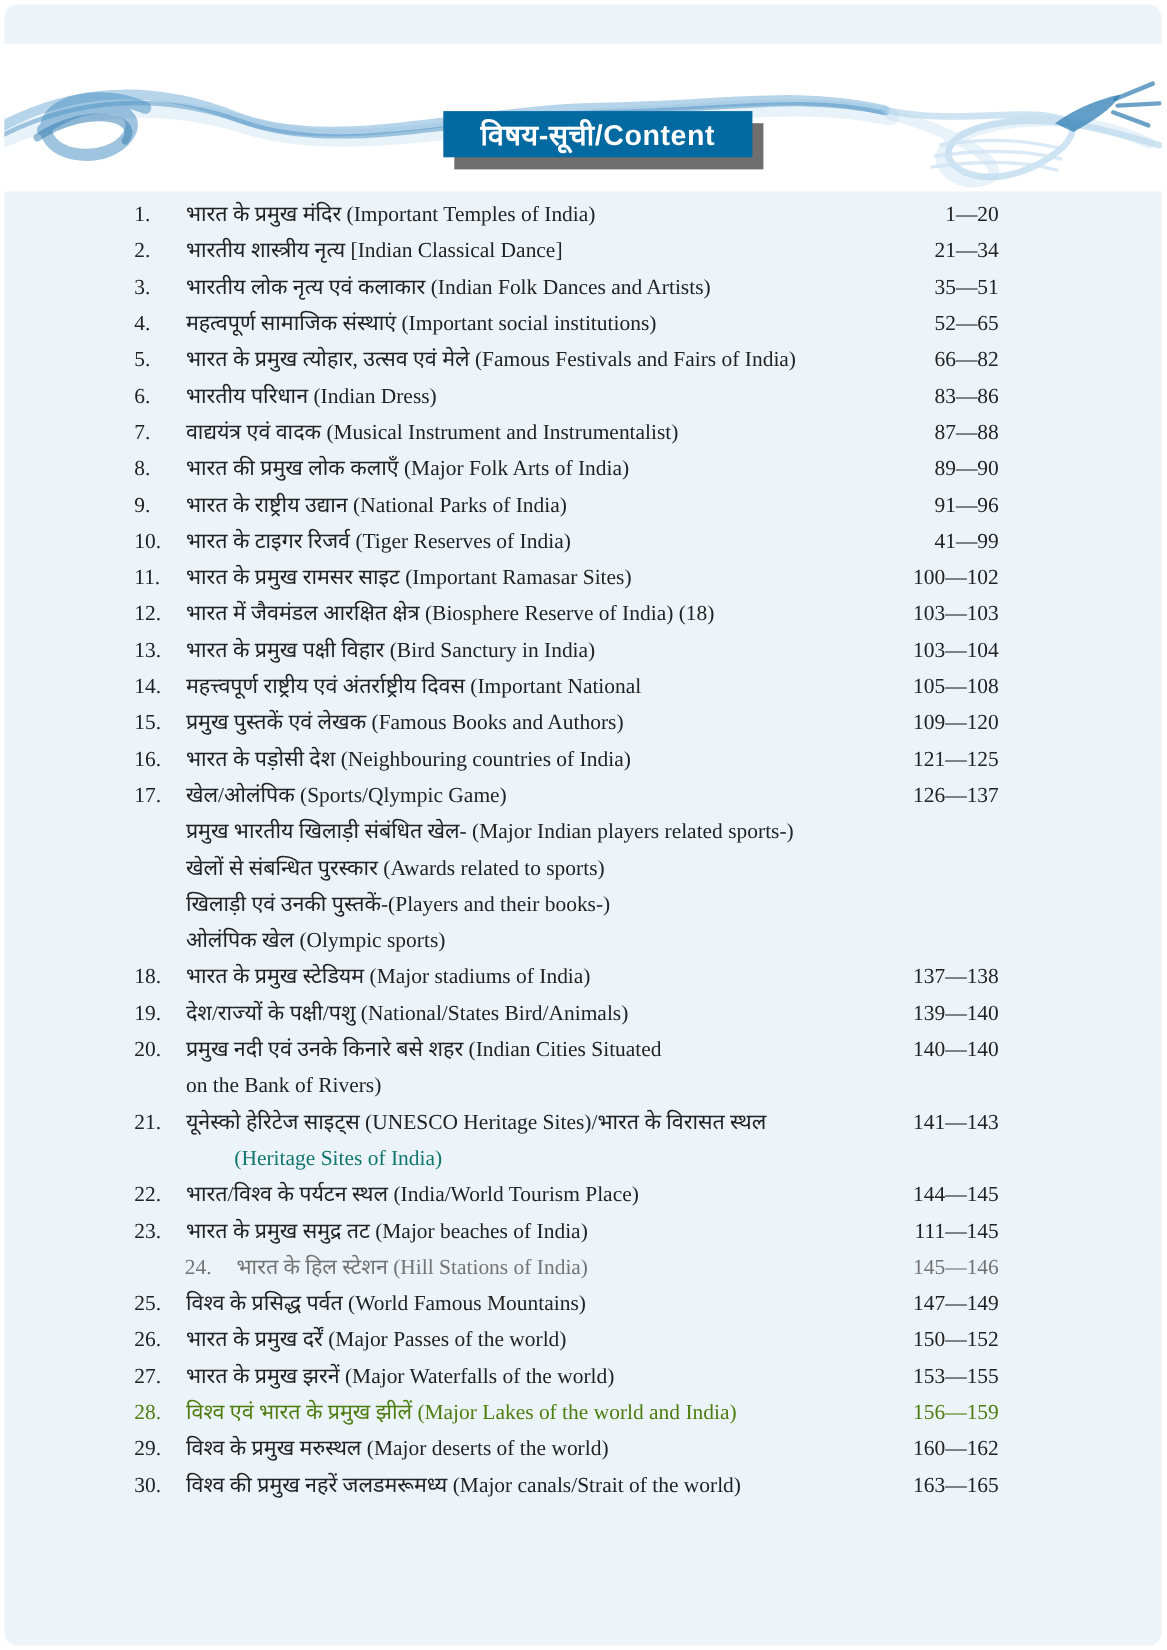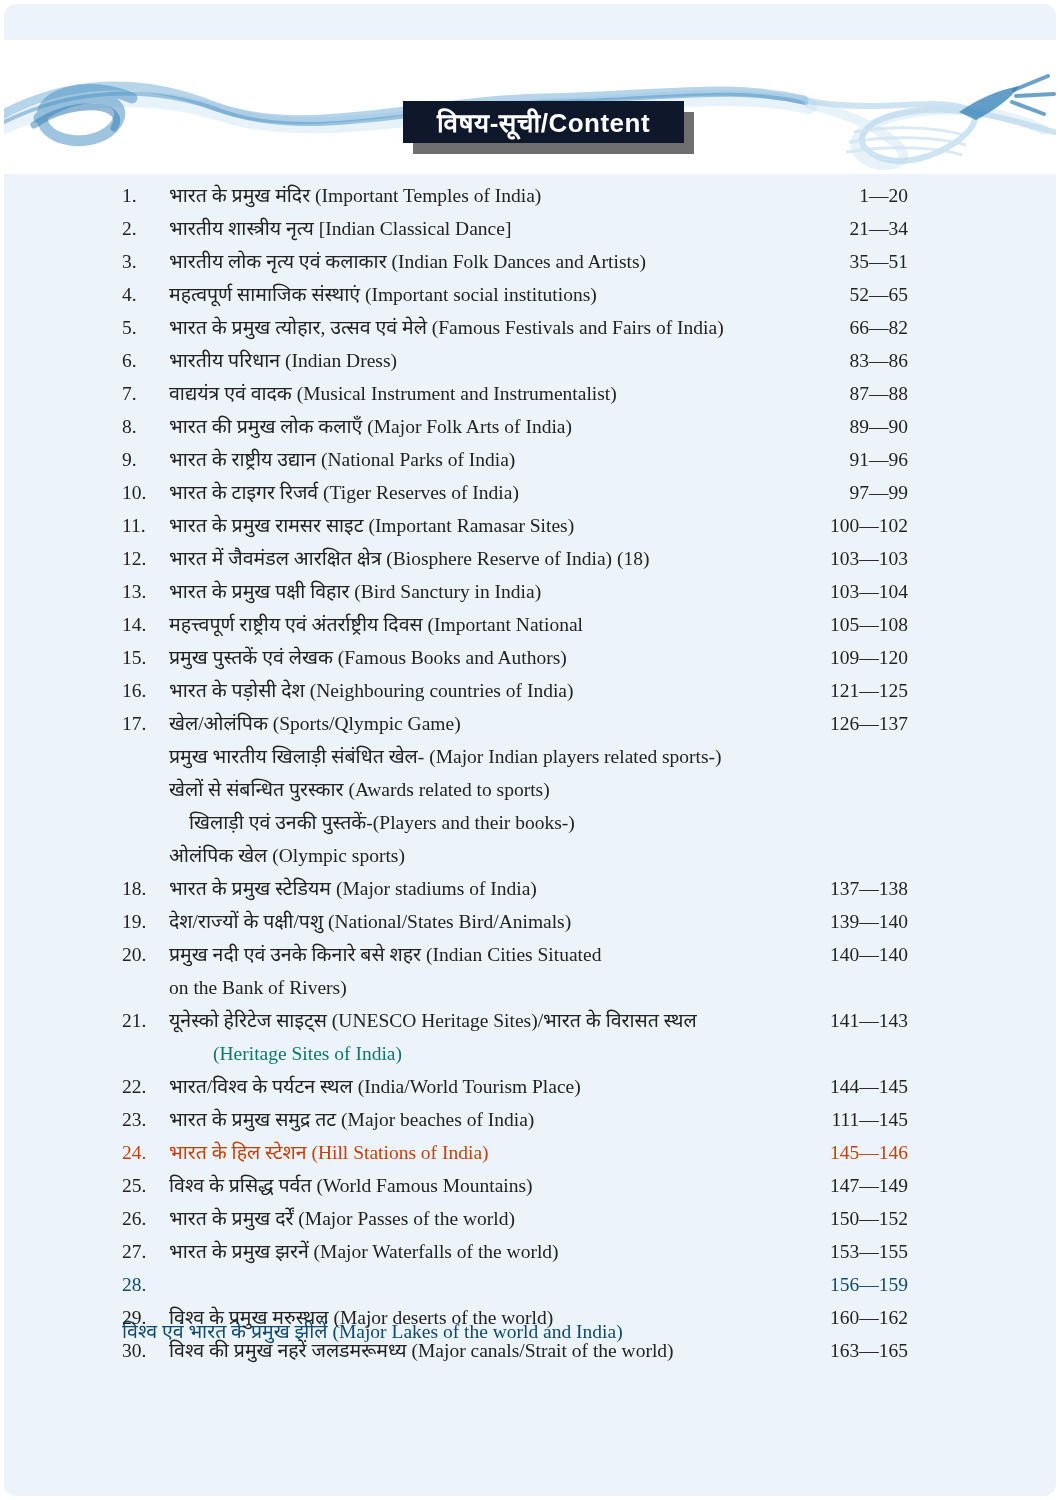--- a/index.html
+++ b/index.html
@@ -59,21 +59,21 @@
       <path d="M800,60 C870,75 935,55 965,70 C990,82 930,128 885,120 C845,112 848,80 905,72 C955,64 1000,78 1050,92" stroke="#9ec9e6" stroke-width="6" fill="none" opacity="0.5" stroke-linecap="round"></path>
       <path d="M805,64 C875,82 920,116 890,124 C860,132 832,100 870,84 C905,68 975,60 1040,90" stroke="#bcd9ee" stroke-width="10" fill="none" opacity="0.35" stroke-linecap="round"></path>
 
       <path d="M850,92 C890,85 930,87 960,95 M845,102 C890,95 935,97 962,105 M842,112 C888,105 932,107 958,115" stroke="#cfe3f2" stroke-width="3" fill="none" opacity="0.8"></path>
 
       <path d="M955,72 C975,58 995,50 1015,46 C1006,60 990,70 972,80 Z" fill="#3c86ba" opacity="0.8"></path>
       <path d="M1010,50 L1044,36 M1012,56 L1050,54 M1008,62 L1040,74" stroke="#2f7ab0" stroke-width="4" fill="none" opacity="0.7" stroke-linecap="round"></path>
     </svg>
   </div>
 
-  <div class="banner" style="background: #0f172a; box-shadow: rgb(111, 111, 111) 10px 11px 0px 0px;">
+  <div class="banner" style="background: #0369a1; box-shadow: rgb(111, 111, 111) 10px 11px 0px 0px;">
     <span class="banner-text">विषय-सूची/Content</span>
   </div>
 
   <div class="toc" id="toc">
   <div class="row" style="color: rgb(34, 34, 34);">
     <div class="num">1.</div>
     <div class="title">भारत के प्रमुख मंदिर (Important Temples of India)</div>
     <div class="pages">1—20</div>
   </div>
 
@@ -121,21 +121,21 @@
 
   <div class="row" style="color: rgb(34, 34, 34);">
     <div class="num">9.</div>
     <div class="title">भारत के राष्ट्रीय उद्यान (National Parks of India)</div>
     <div class="pages">91—96</div>
   </div>
 
   <div class="row" style="color: rgb(34, 34, 34);">
     <div class="num">10.</div>
     <div class="title">भारत के टाइगर रिजर्व (Tiger Reserves of India)</div>
-    <div class="pages">97—99</div>
+    <div class="pages">41—99</div>
   </div>
 
   <div class="row" style="color: rgb(34, 34, 34);">
     <div class="num">11.</div>
     <div class="title">भारत के प्रमुख रामसर साइट (Important Ramasar Sites)</div>
     <div class="pages">100—102</div>
   </div>
 
   <div class="row" style="color: rgb(34, 34, 34);">
     <div class="num">12.</div>
@@ -179,21 +179,21 @@
     <div class="title">प्रमुख भारतीय खिलाड़ी संबंधित खेल- (Major Indian players related sports-)</div>
     <div class="pages"></div>
   </div>
 
   <div class="row" style="color: rgb(34, 34, 34); align-items: flex-end;">
     <div class="num"></div>
     <div class="title">खेलों से संबन्धित पुरस्कार (Awards related to sports)</div>
     <div class="pages"></div>
   </div>
 
-  <div class="row" style="color: rgb(34, 34, 34); gap: 20px;">
+  <div class="row" style="color: rgb(34, 34, 34);">
     <div class="num"></div>
     <div class="title">खिलाड़ी एवं उनकी पुस्तकें-(Players and their books-)</div>
     <div class="pages"></div>
   </div>
 
   <div class="row" style="color: rgb(34, 34, 34);">
     <div class="num"></div>
     <div class="title">ओलंपिक खेल (Olympic sports)</div>
     <div class="pages"></div>
   </div>
@@ -239,21 +239,21 @@
     <div class="title">भारत/विश्व के पर्यटन स्थल (India/World Tourism Place)</div>
     <div class="pages">144—145</div>
   </div>
 
   <div class="row" style="color: rgb(34, 34, 34);">
     <div class="num">23.</div>
     <div class="title">भारत के प्रमुख समुद्र तट (Major beaches of India)</div>
     <div class="pages">111—145</div>
   </div>
 
-  <div class="row" style="color: #c2410c;">
+  <div class="row" style="color: #737373; margin-left: 46px;">
     <div class="num">24.</div>
     <div class="title">भारत के हिल स्टेशन (Hill Stations of India)</div>
     <div class="pages">145—146</div>
   </div>
 
   <div class="row" style="color: rgb(34, 34, 34);">
     <div class="num">25.</div>
     <div class="title">विश्व के प्रसिद्ध पर्वत (World Famous Mountains)</div>
     <div class="pages">147—149</div>
   </div>
@@ -263,21 +263,21 @@
     <div class="title">भारत के प्रमुख दर्रें (Major Passes of the world)</div>
     <div class="pages">150—152</div>
   </div>
 
   <div class="row" style="color: rgb(34, 34, 34);">
     <div class="num">27.</div>
     <div class="title">भारत के प्रमुख झरनें (Major Waterfalls of the world)</div>
     <div class="pages">153—155</div>
   </div>
 
-  <div class="row" style="color: #0c4a6e; flex-direction: column;">
+  <div class="row" style="color: #4d7c0f;">
     <div class="num">28.</div>
     <div class="title">विश्व एवं भारत के प्रमुख झीलें (Major Lakes of the world and India)</div>
     <div class="pages">156—159</div>
   </div>
 
   <div class="row" style="color: rgb(34, 34, 34);">
     <div class="num">29.</div>
     <div class="title">विश्व के प्रमुख मरुस्थल (Major deserts of the world)</div>
     <div class="pages">160—162</div>
   </div>

